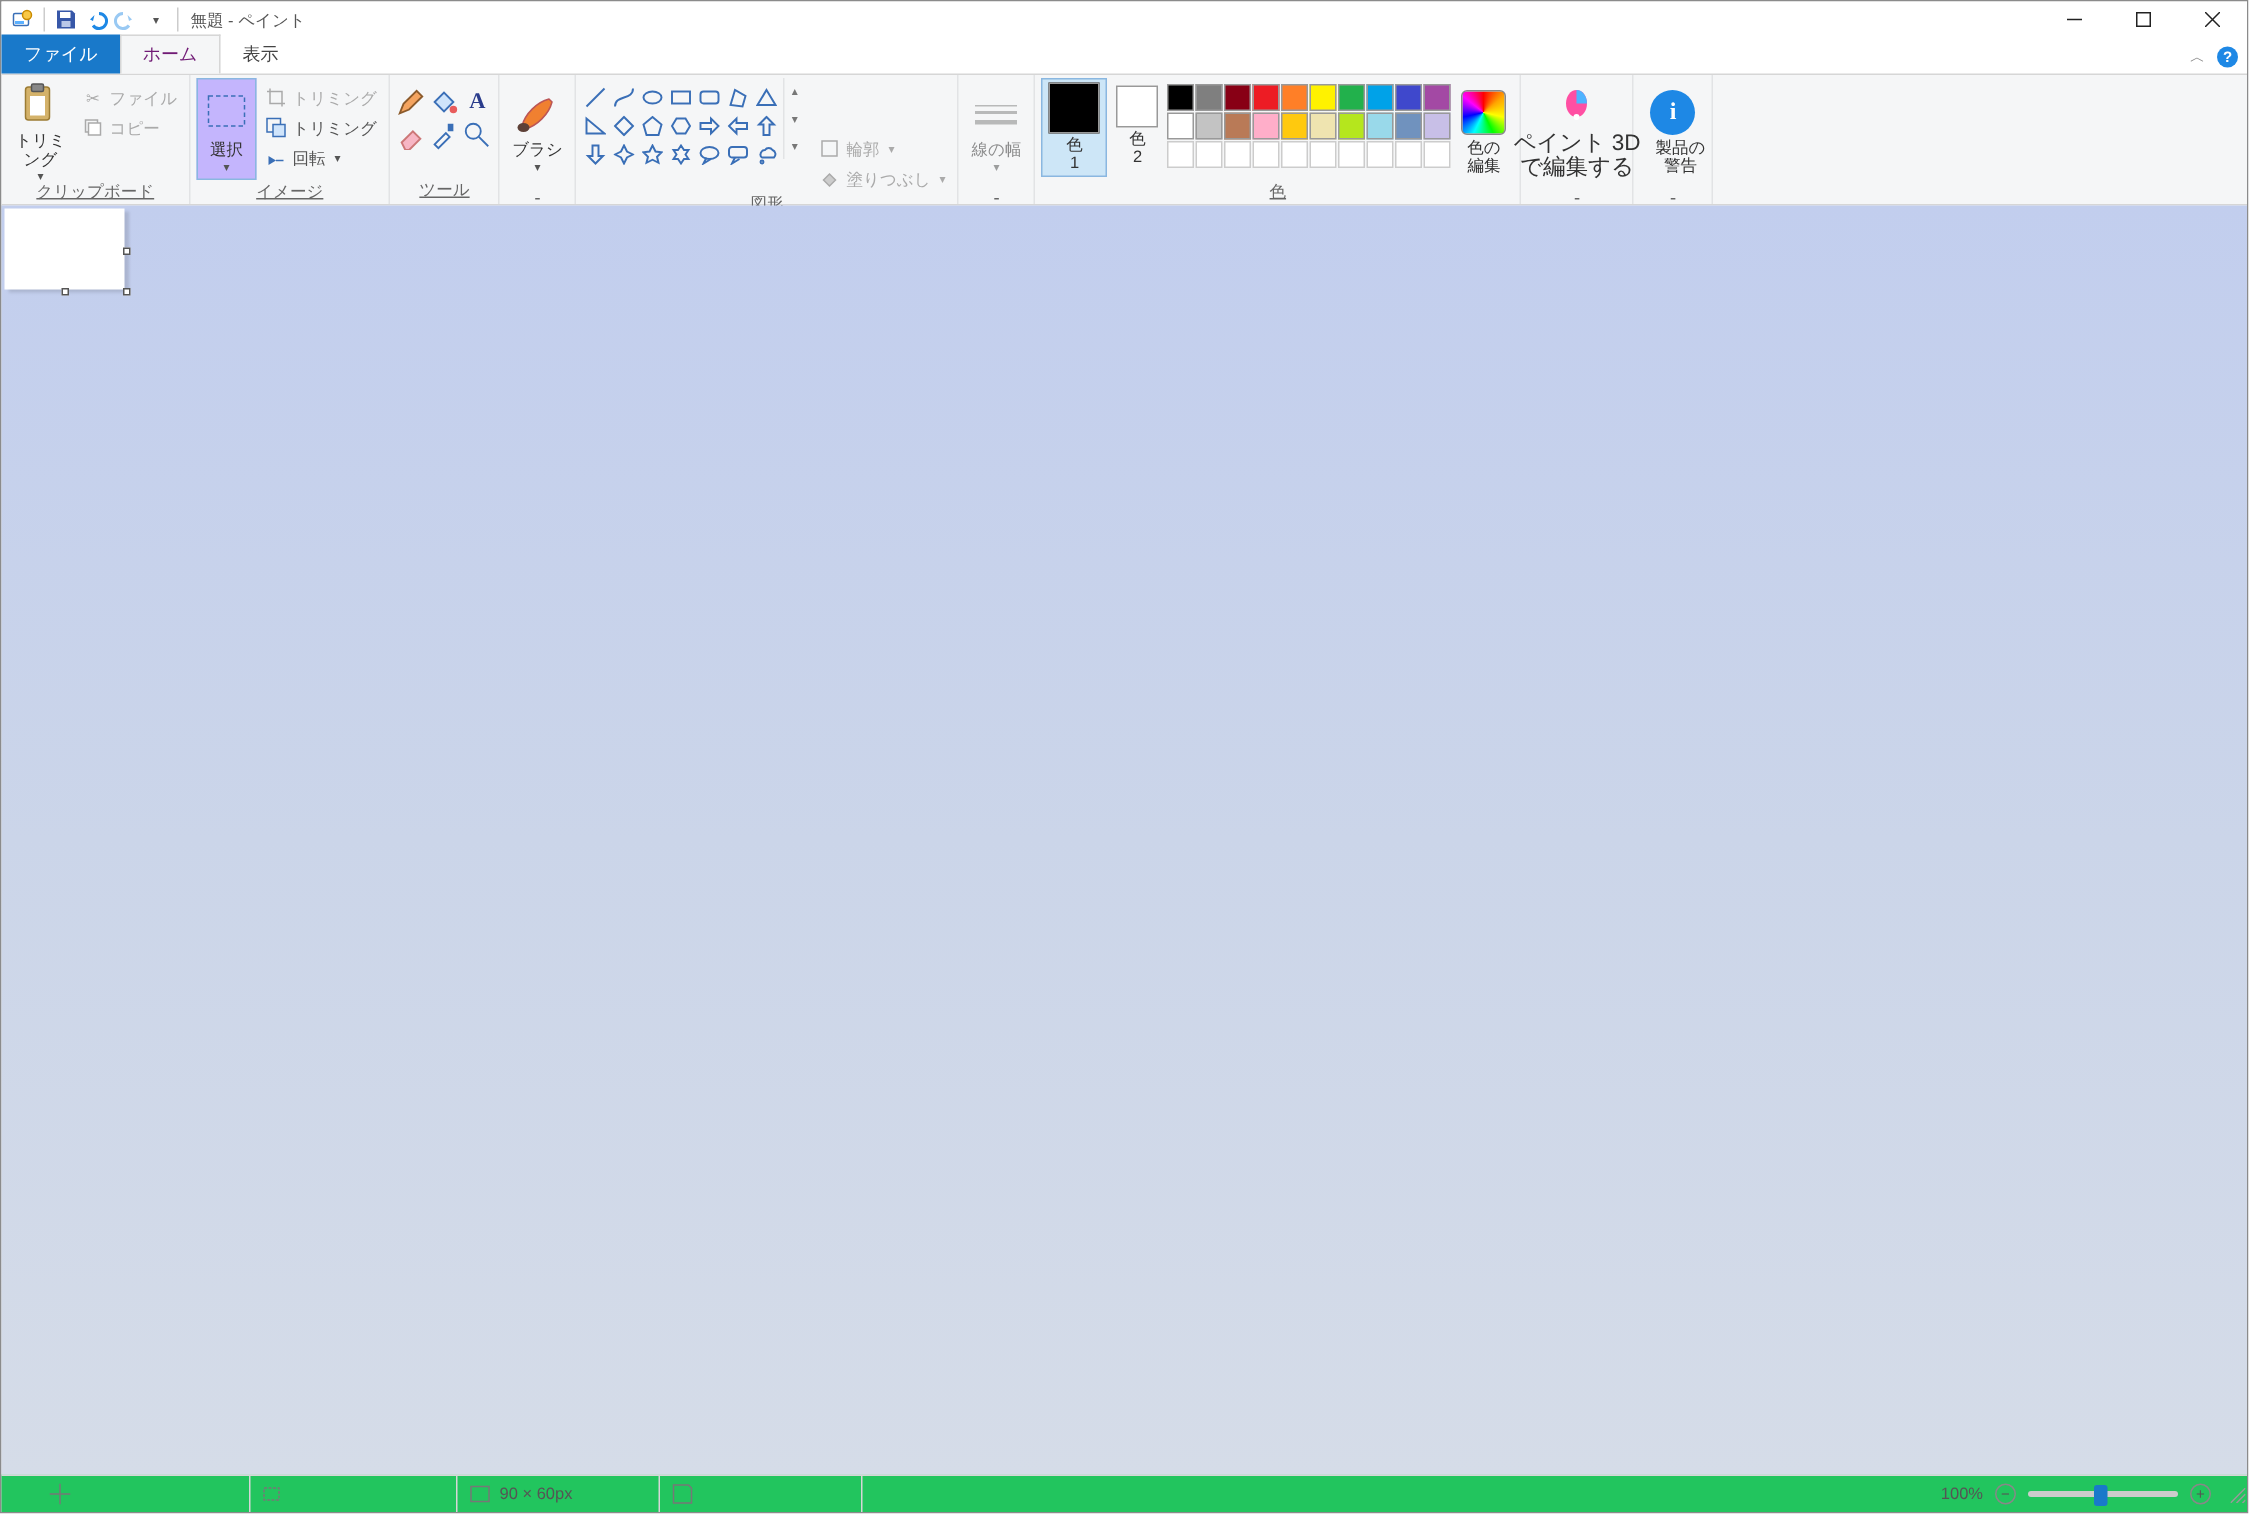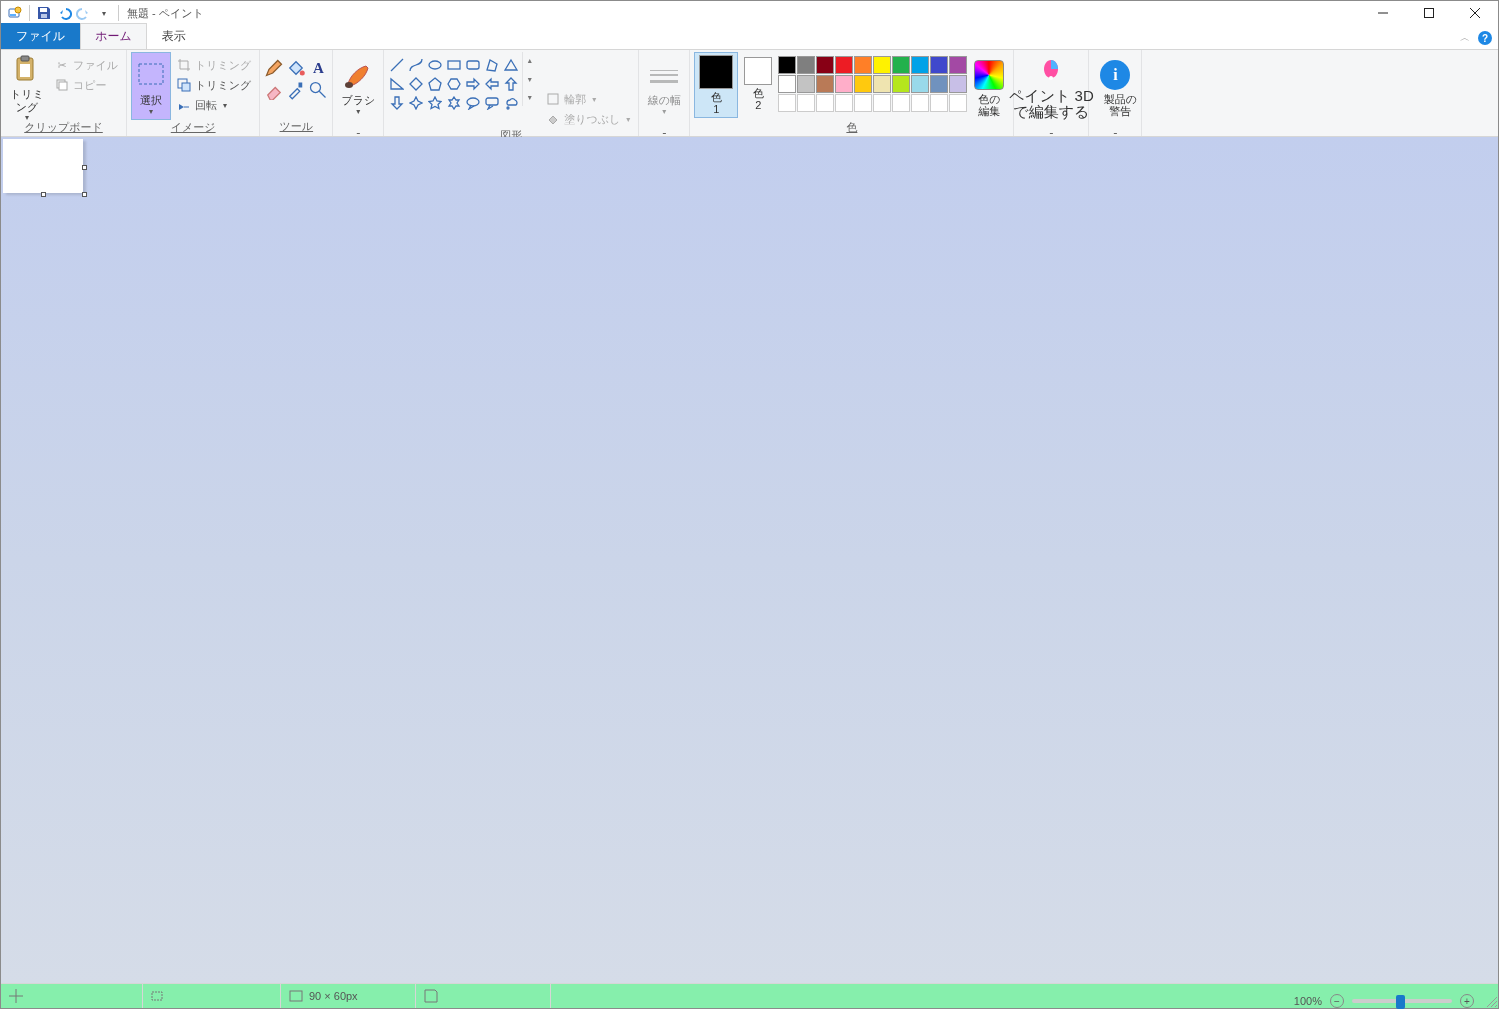--- a/index.html
+++ b/index.html
@@ -75,21 +75,21 @@
 
 .canvas-area { flex:1; background: linear-gradient(180deg, #c2ceee 0%, #cbd5e9 50%, #d5dce8 100%); position:relative; overflow:hidden; }
 .paper-shadow { position:absolute; left:5px; top:4px; width:80px; height:54px; background: rgba(0,0,0,0.12); filter: blur(1px);}
 .paper { position:absolute; left:2px; top:2px; width:80px; height:54px; background:#fff; }
 .handle { position:absolute; width:5px; height:5px; background:#fff; border:1px solid #555; }
 .h-r { left:81px; top:28px; }
 .h-b { left:40px; top:55px; }
 .h-br { left:81px; top:55px; }
 
 
-.statusbar { height:25px; background:#86efac; border-top:1px solid #d6d6d6; display:flex; align-items:flex-end; font-size:11px; color:#555; }
+.statusbar { height:25px; background:#22c55e; border-top:1px solid #d6d6d6; display:flex; align-items:center; font-size:11px; color:#555;padding-left:24px; }
 .status-cell { height:100%; display:flex; align-items:center; gap:6px; padding:0 8px; border-right:1px solid #d6d6d6; }
 .status-cell.fixed1 { width:142px; }
 .status-cell.fixed2 { width:138px; }
 .status-cell.fixed3 { width:135px; }
 .status-cell.fixed4 { width:135px; }
 .status-cell .si { width:14px; height:14px; display:flex; align-items:center; justify-content:center; color:#777;}
 .status-spacer { flex:1; }
 .zoom-area { display:flex; align-items:center; gap:8px; padding:0 10px; }
 .zoom-track { width:100px; height:4px; background:#ccc; position:relative; border-radius:2px;}
 .zoom-thumb { position:absolute; left:44px; top:-4px; width:9px; height:14px; background:#1979ca; border-radius:2px;}

